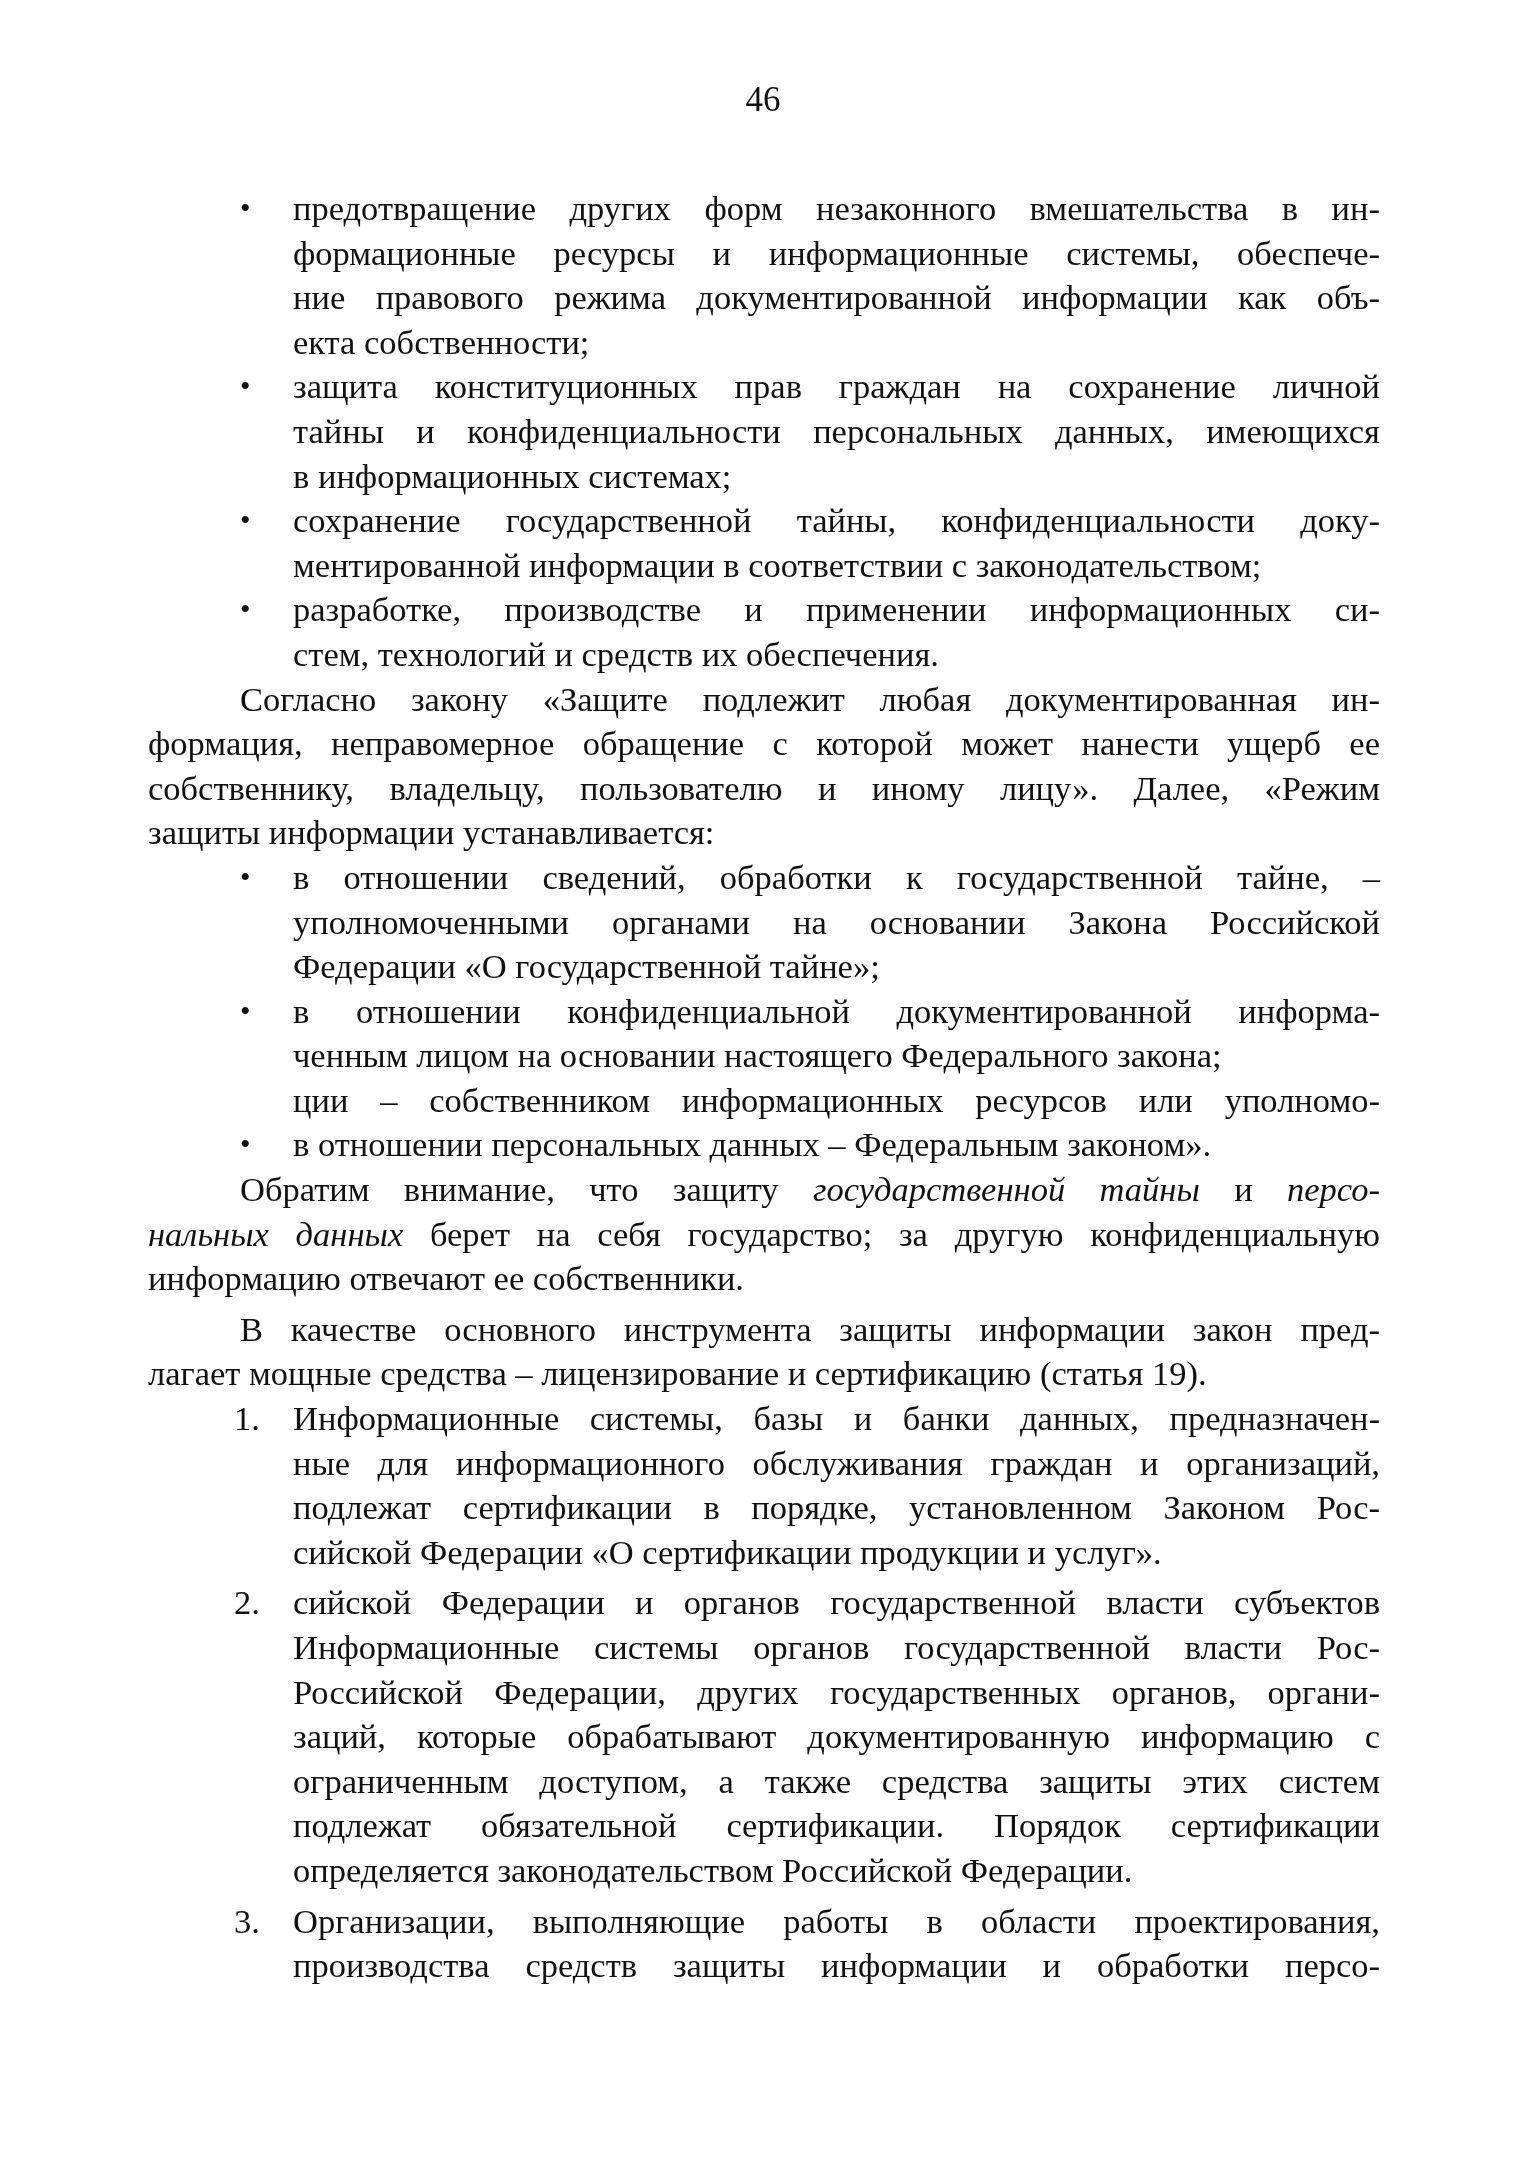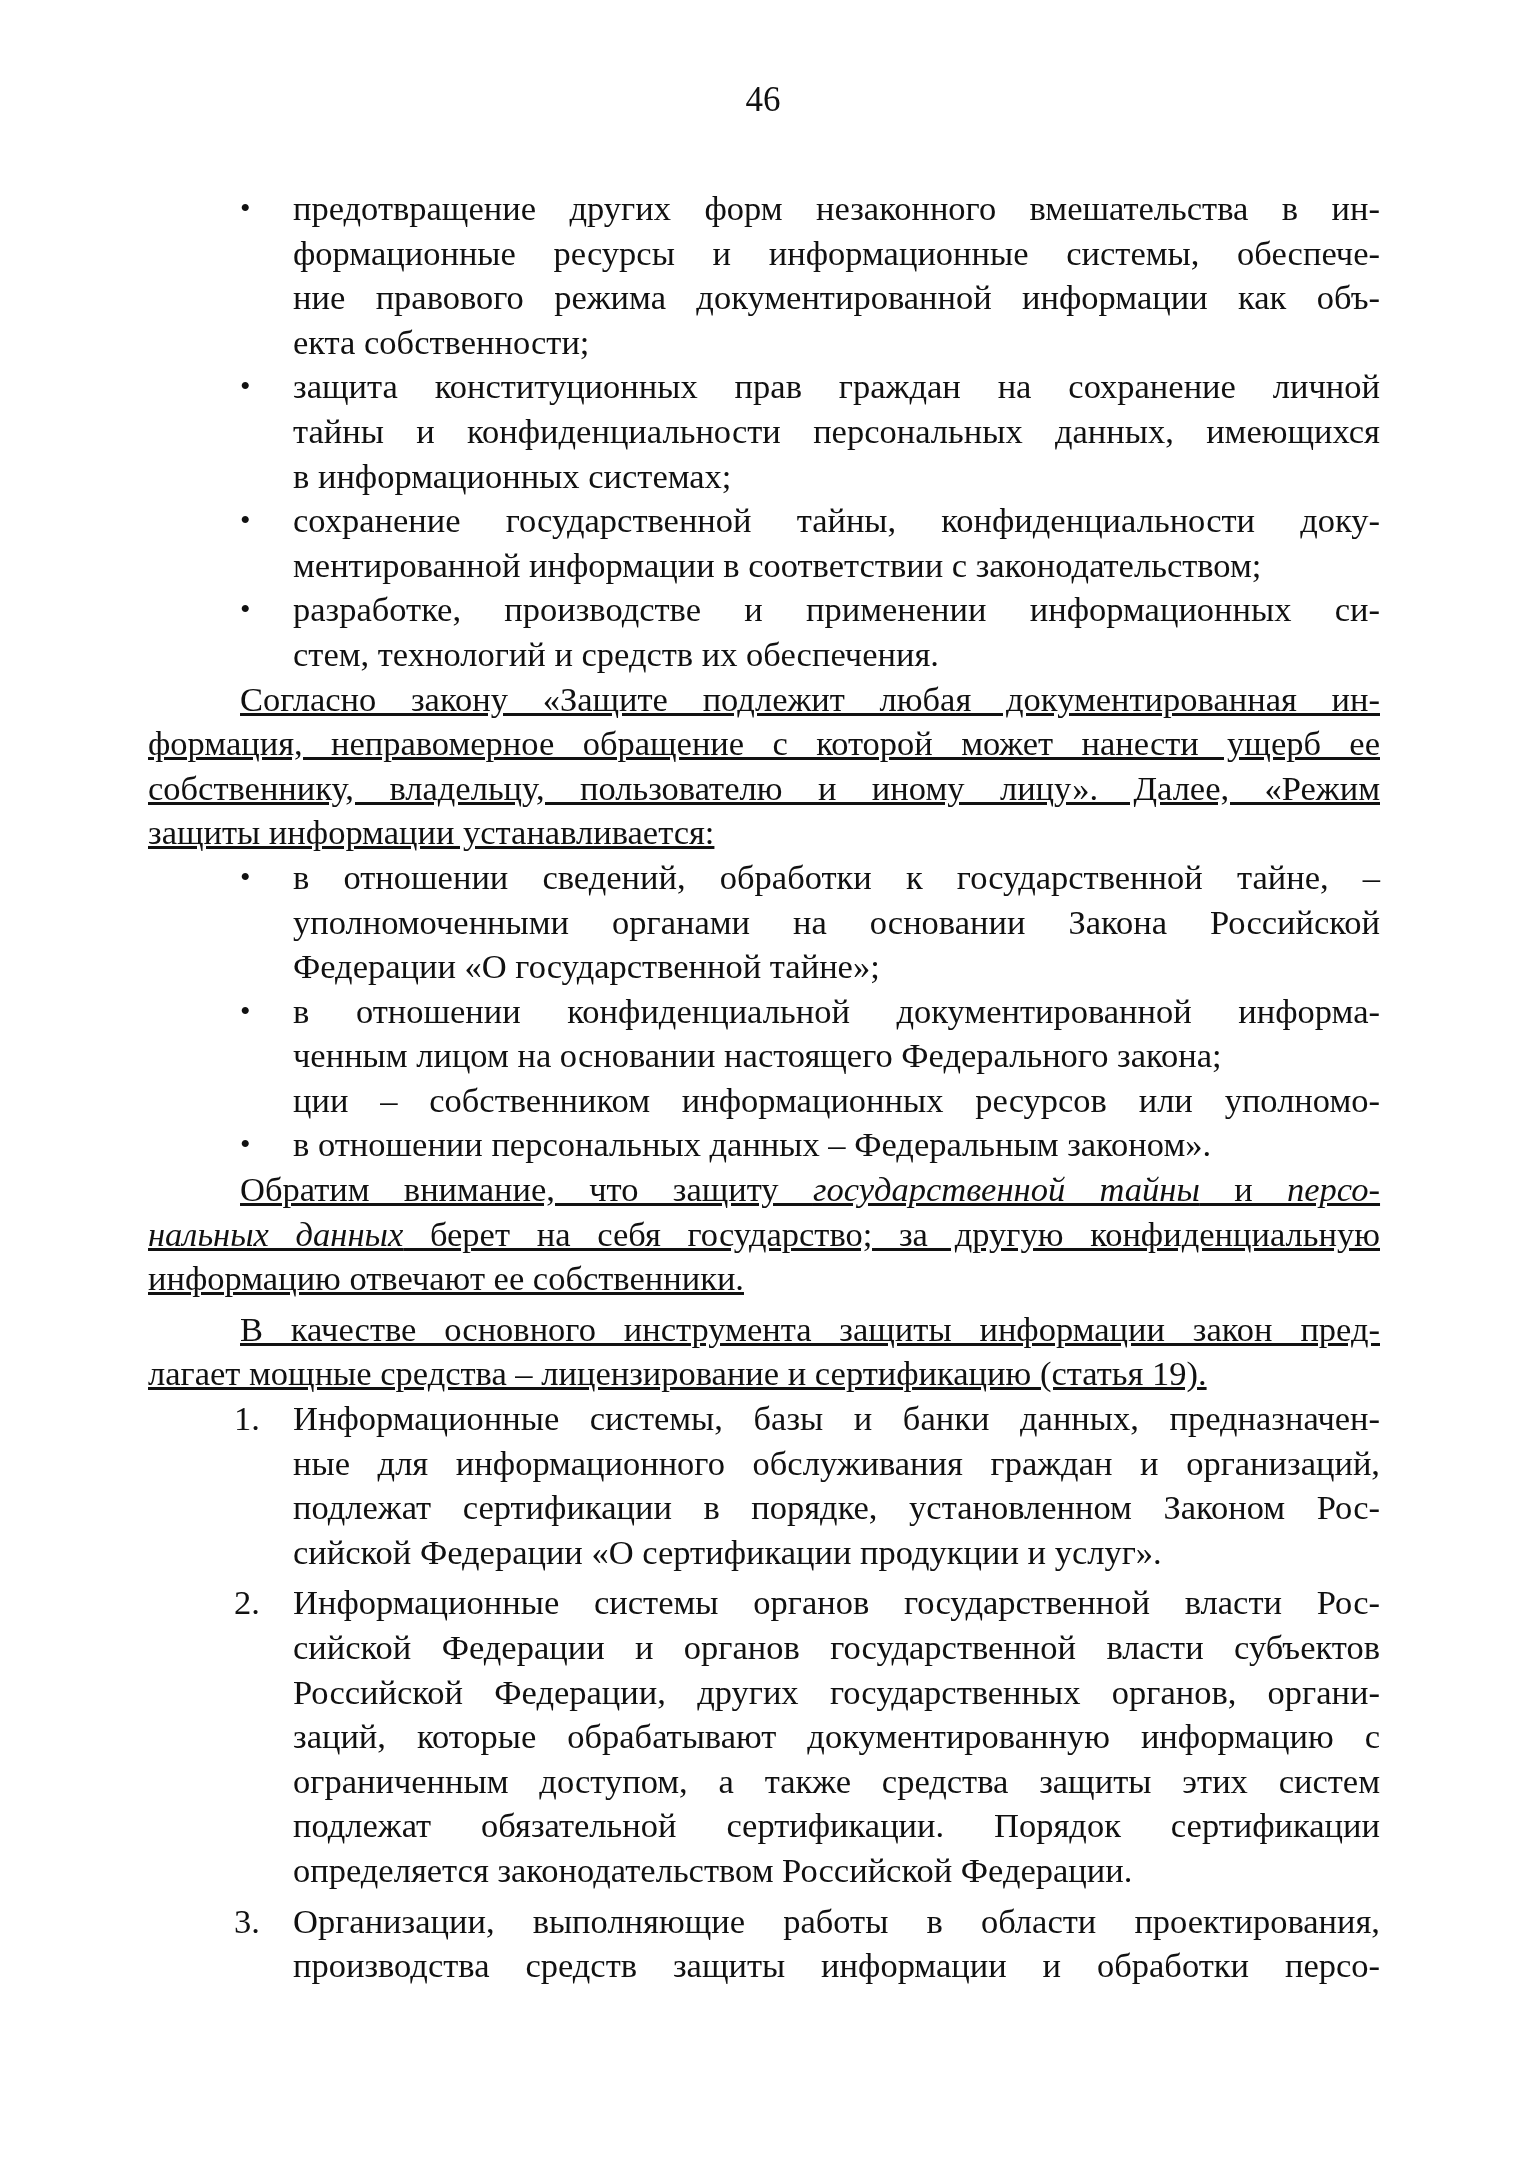--- a/index.html
+++ b/index.html
@@ -22,21 +22,21 @@
   }
   .line.last { text-align-last: left; }
   .item { position: relative; }
   .bullets .item { padding-left: 145px; }
   .marker {
     position: absolute; left: 92px; top: 0; width: 30px; font-size: 30px;
   }
   .numbered .item { padding-left: 145px; }
   .numbered .marker { left: 86px; width: 40px; font-size: 34.5px; }
   .para .line.first { text-indent: 92px; }
-  .para .line { padding-left: 0; text-decoration: underline; }
+  .para .line { padding-left: 0; }
   .gap { height: 6px; }
   i { font-style: italic; margin-top: 36px; }
 </style>
 </head>
 <body>
 
 <div class="page-num">46</div>
 
 <div class="content">
 
@@ -109,22 +109,22 @@
     <div class="item">
       <span class="marker">1.</span>
       <span class="line">Информационные системы, базы и банки данных, предназначен-</span>
       <span class="line">ные для информационного обслуживания граждан и организаций,</span>
       <span class="line">подлежат сертификации в порядке, установленном Законом Рос-</span>
       <span class="line last">сийской Федерации «О сертификации продукции и услуг».</span>
     </div>
     <div class="gap"></div>
     <div class="item">
       <span class="marker">2.</span>
+      <span class="line">сийской Федерации и органов государственной власти субъектов</span>
       <span class="line">Информационные системы органов государственной власти Рос-</span>
-      <span class="line">сийской Федерации и органов государственной власти субъектов</span>
       <span class="line">Российской Федерации, других государственных органов, органи-</span>
       <span class="line">заций, которые обрабатывают документированную информацию с</span>
       <span class="line">ограниченным доступом, а также средства защиты этих систем</span>
       <span class="line">подлежат обязательной сертификации. Порядок сертификации</span>
       <span class="line last">определяется законодательством Российской Федерации.</span>
     </div>
     <div class="gap"></div>
     <div class="item">
       <span class="marker">3.</span>
       <span class="line">Организации, выполняющие работы в области проектирования,</span>

